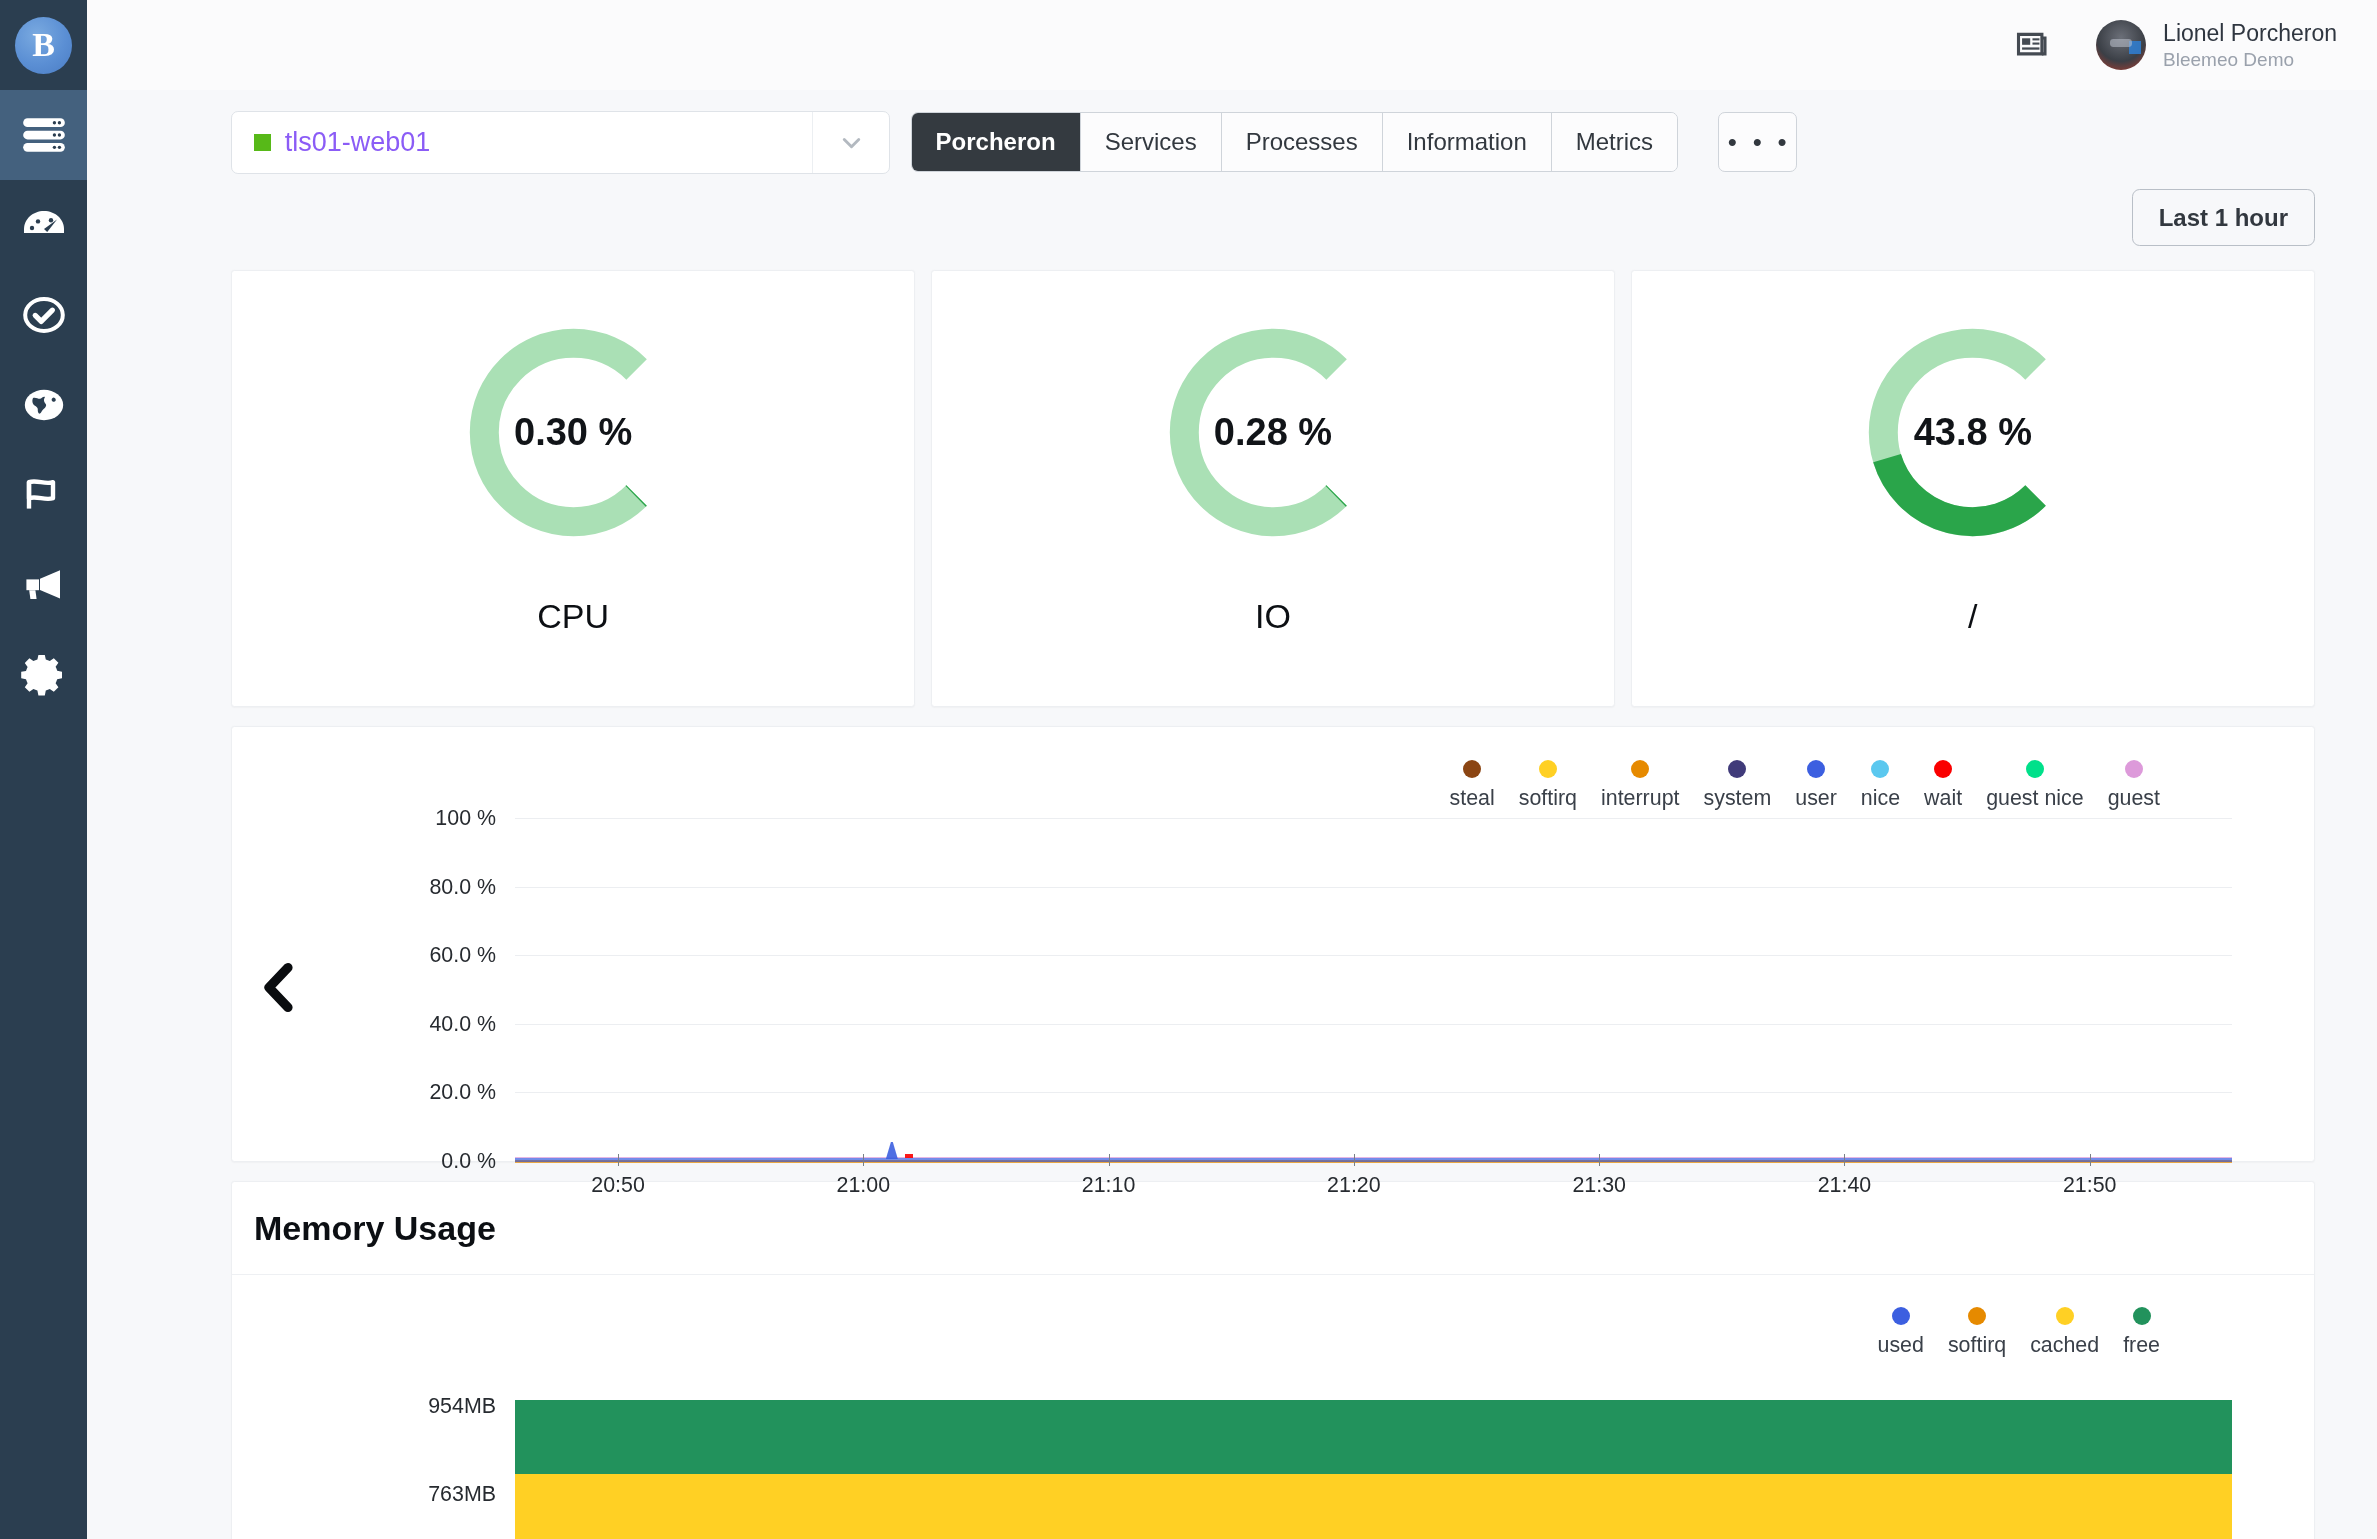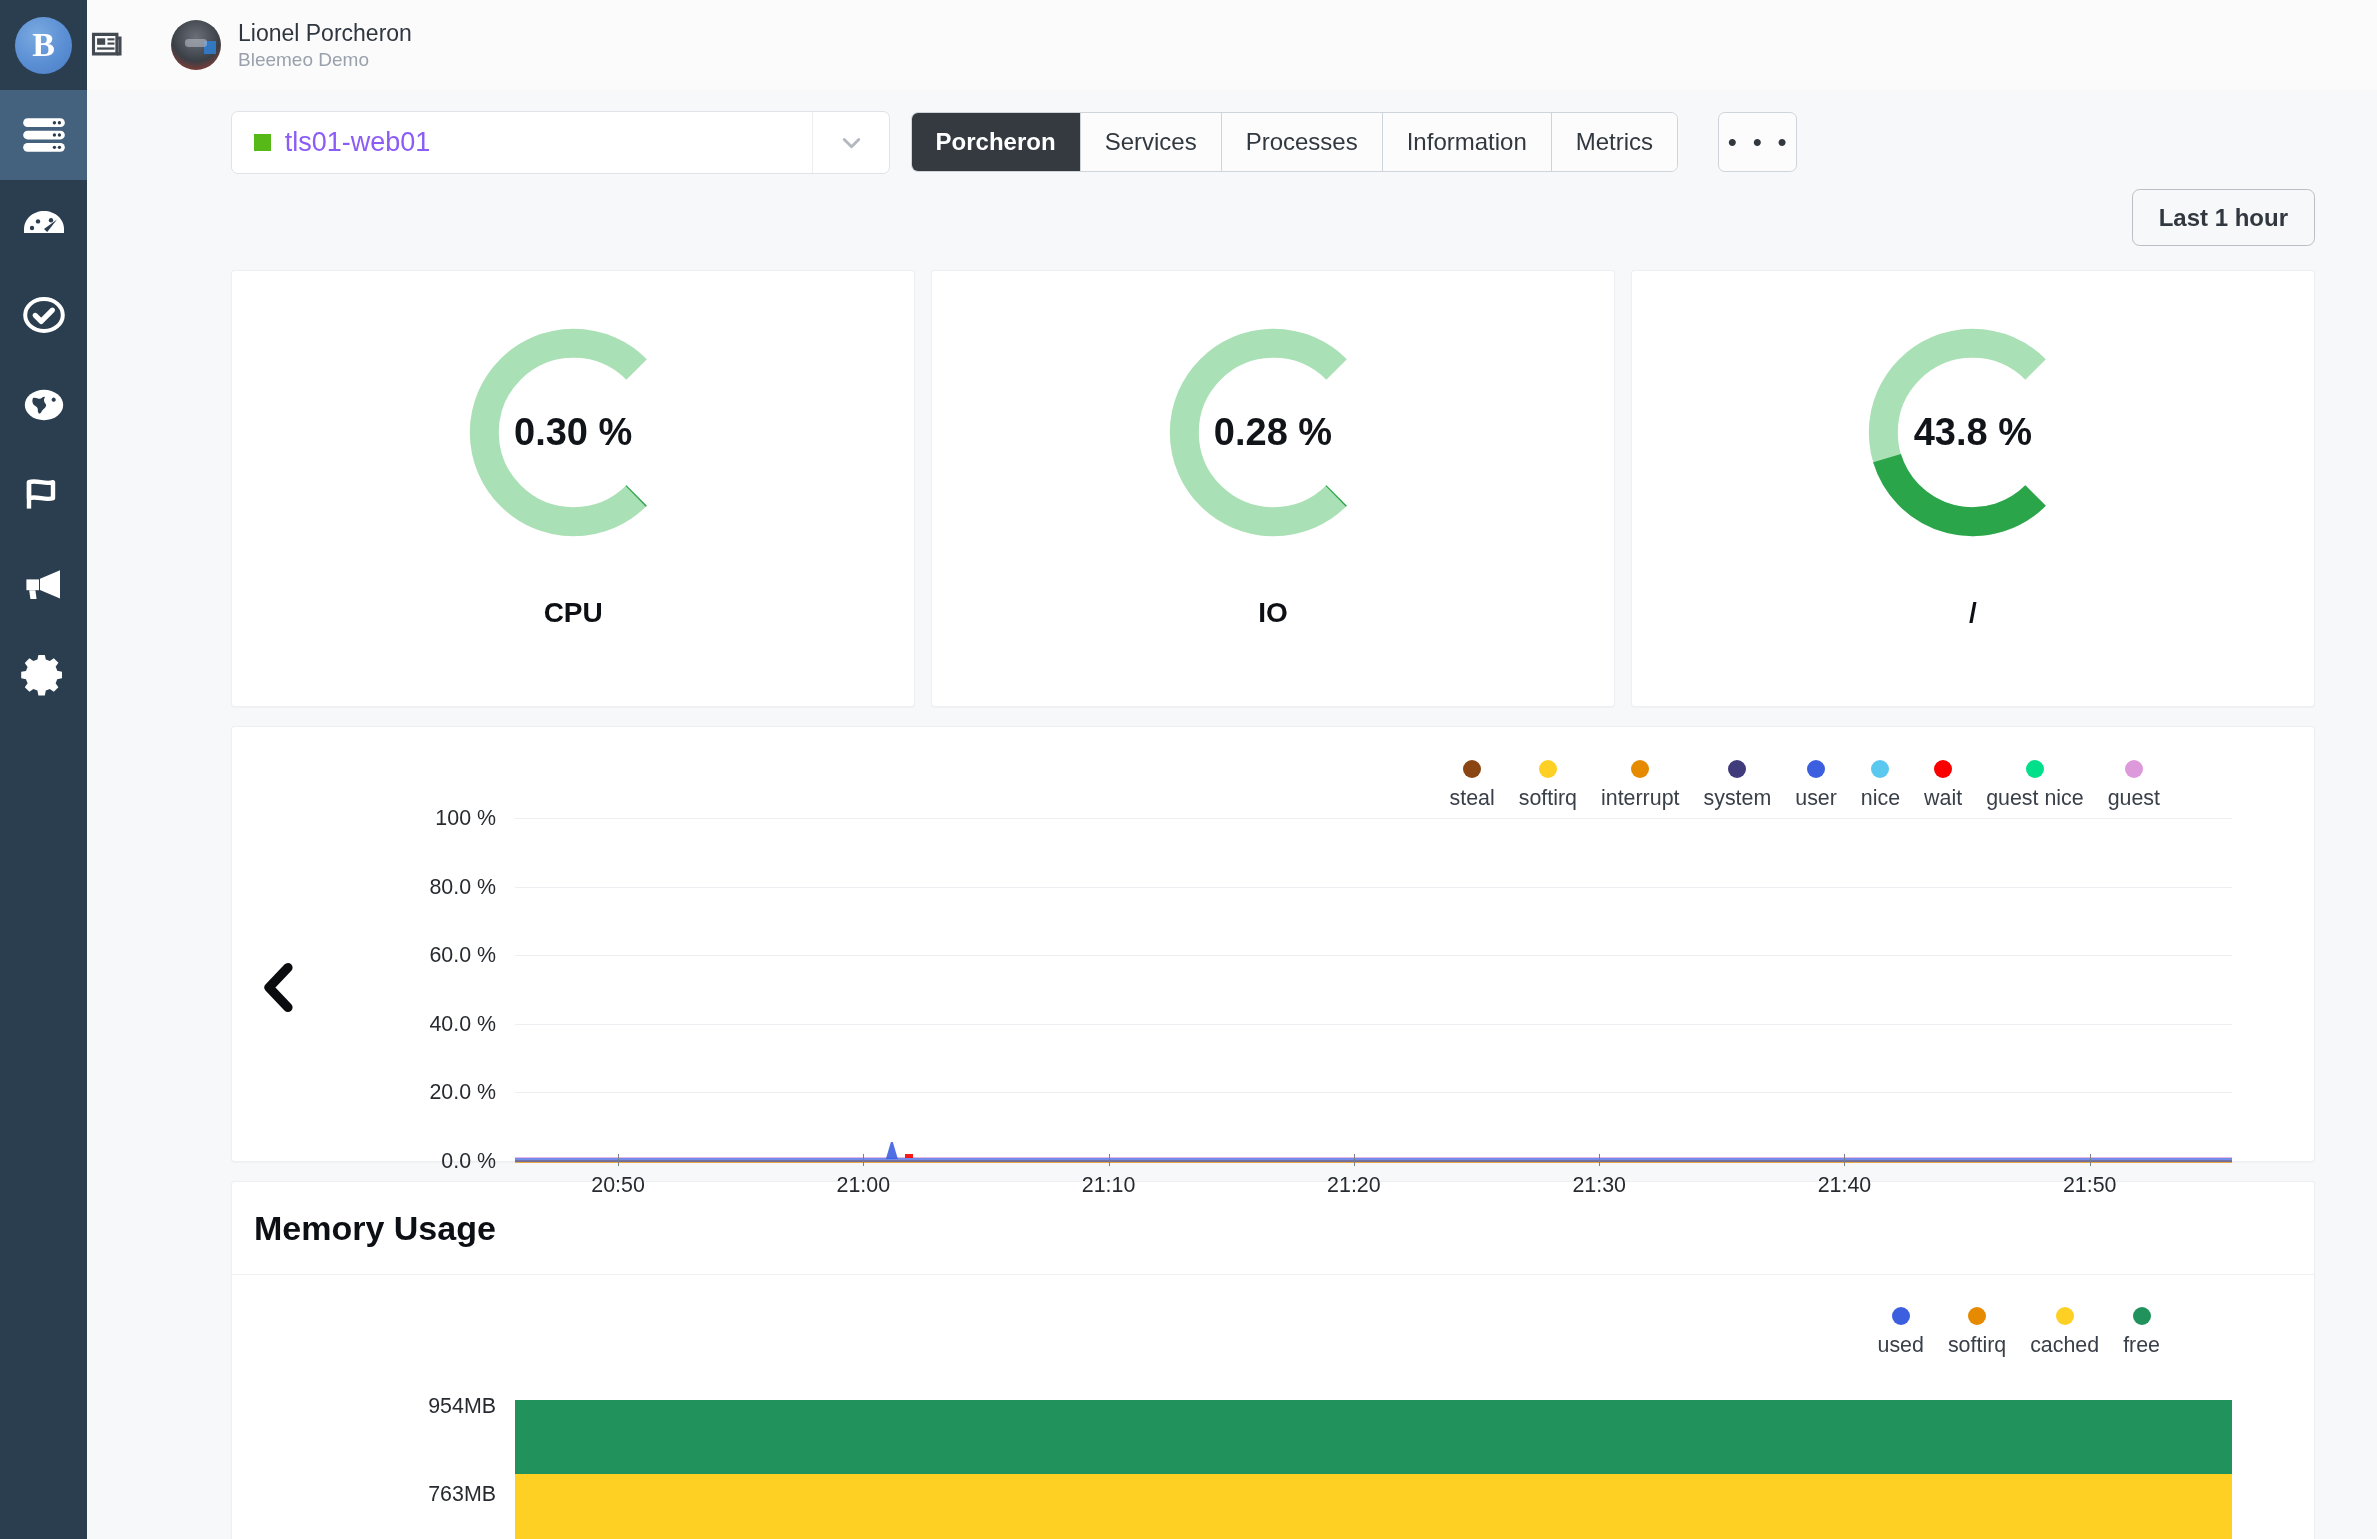--- a/index.html
+++ b/index.html
@@ -40,22 +40,22 @@
   .main {
     flex: 1 1 auto; height: 1540px;
     background: #f7f8fa;
     position: relative; overflow: hidden;
   }
 
   
   .topbar {
     height: 90px; width: 100%;
     background: #fbfbfc;
-    display: flex; align-items: center; justify-content: flex-start;
-    padding-right: 72px;
+    display: flex; align-items: center; justify-content: flex-end;
+    padding-right: 40px;
   }
   .newspaper-icon { margin-right: 45px; }
   .user-block { display: flex; align-items: center; gap: 17px; }
   .avatar {
     width: 50px; height: 50px; border-radius: 50%;
     background: radial-gradient(circle at 50% 35%, #6b6f78 0%, #3b3f46 58%, #b23a2a 100%);
     position: relative; overflow: hidden; flex: 0 0 50px;
   }
   .avatar::after {
     content: ""; position: absolute; left: 13.7px; top: 19px;
@@ -128,21 +128,21 @@
     justify-content: flex-start; padding-top: 50px;
     box-shadow: 0 0.9px 1.7px rgba(0,0,0,0.03);
   }
   .gauge-holder { position: relative; width: 223px; height: 223px; }
   .gauge-val {
     position: absolute; inset: 0;
     display: flex; align-items: center; justify-content: center;
     font-size: 38px; font-weight: bold; color: #111418;
   }
   .gauge-title {
-    margin-top: 53px; font-size: 28px; font-weight: bold; color: #0c0f13;
+    margin-top: 53px; font-size: 34px; font-weight: normal; color: #0c0f13;
   }
 
   
   .panel {
     margin: 19px 62px 0 144px; background: #ffffff;
     border: 0.9px solid #edeff2; border-radius: 3.4px;
     box-shadow: 0 0.9px 1.7px rgba(0,0,0,0.03);
   }
   .panel-head {
     padding: 27px 0 26px 22px; border-bottom: 0.9px solid #eef0f3;

